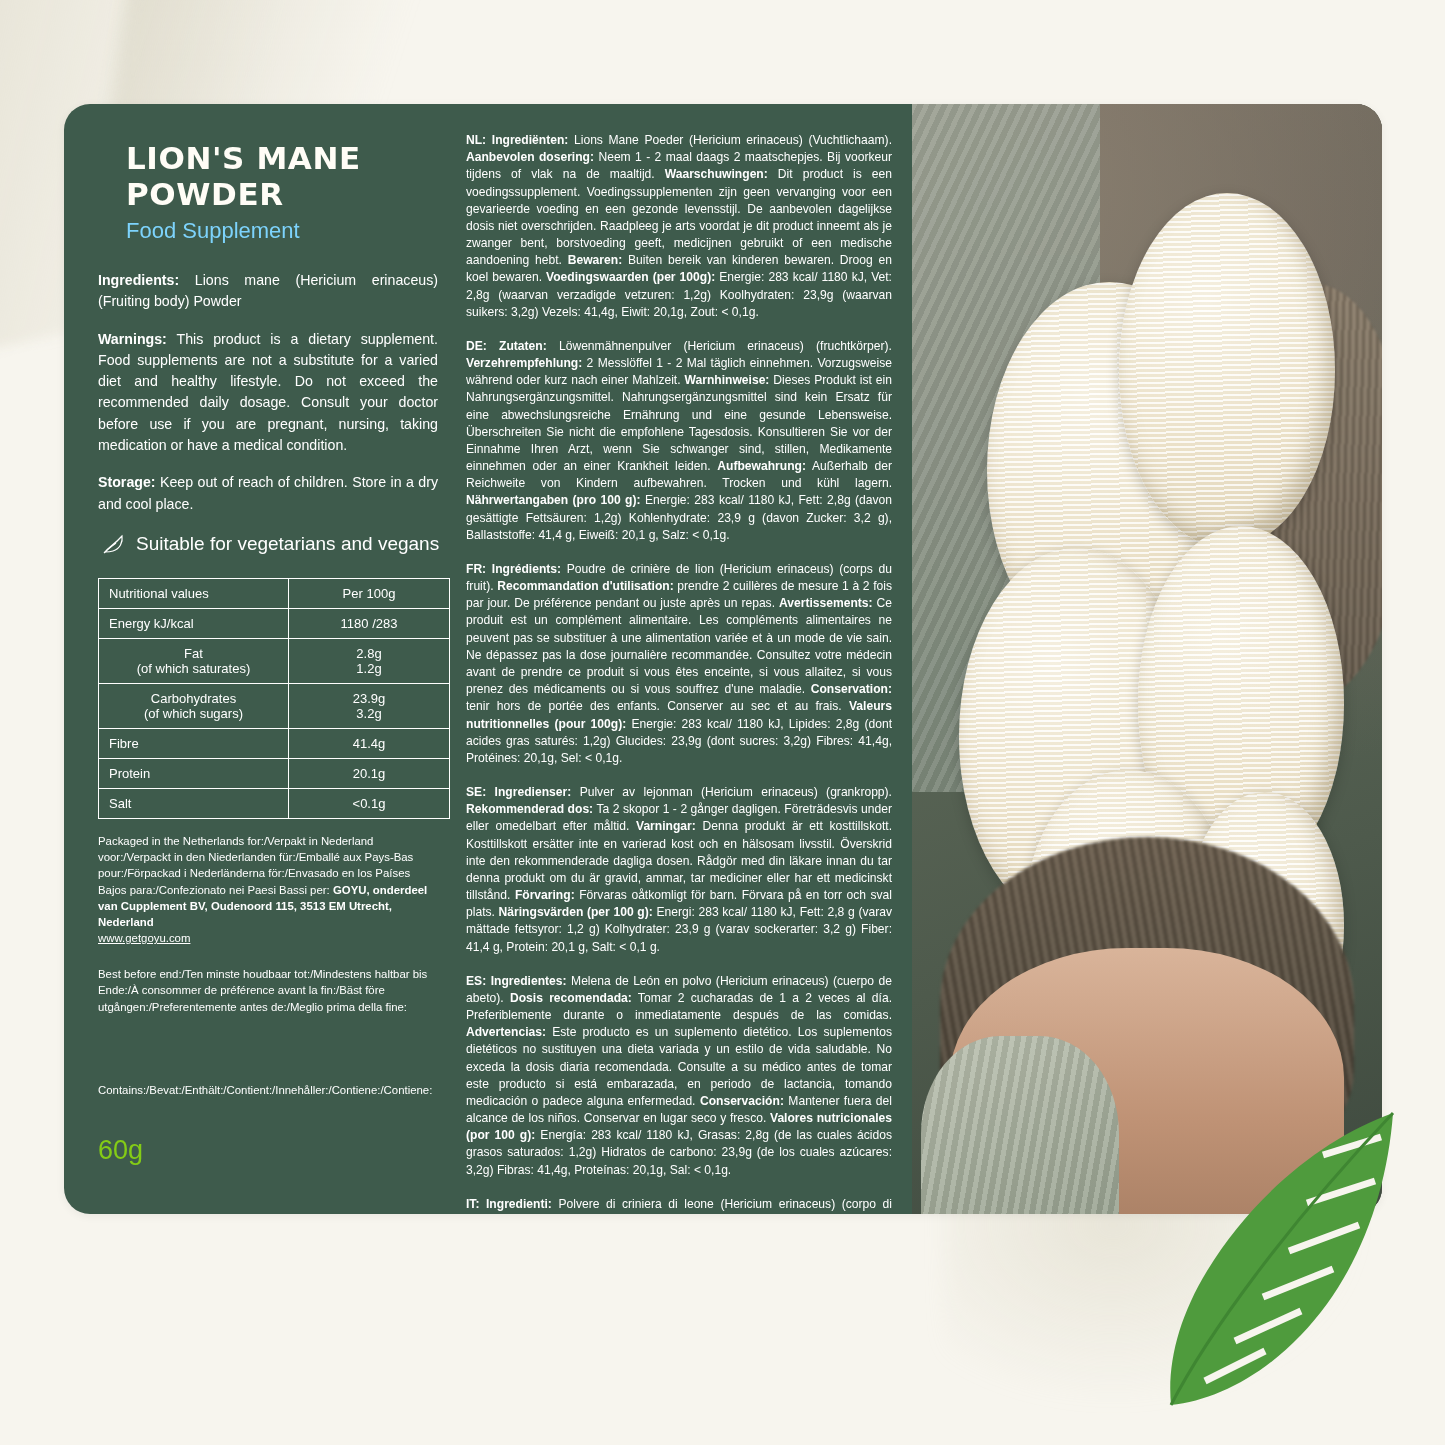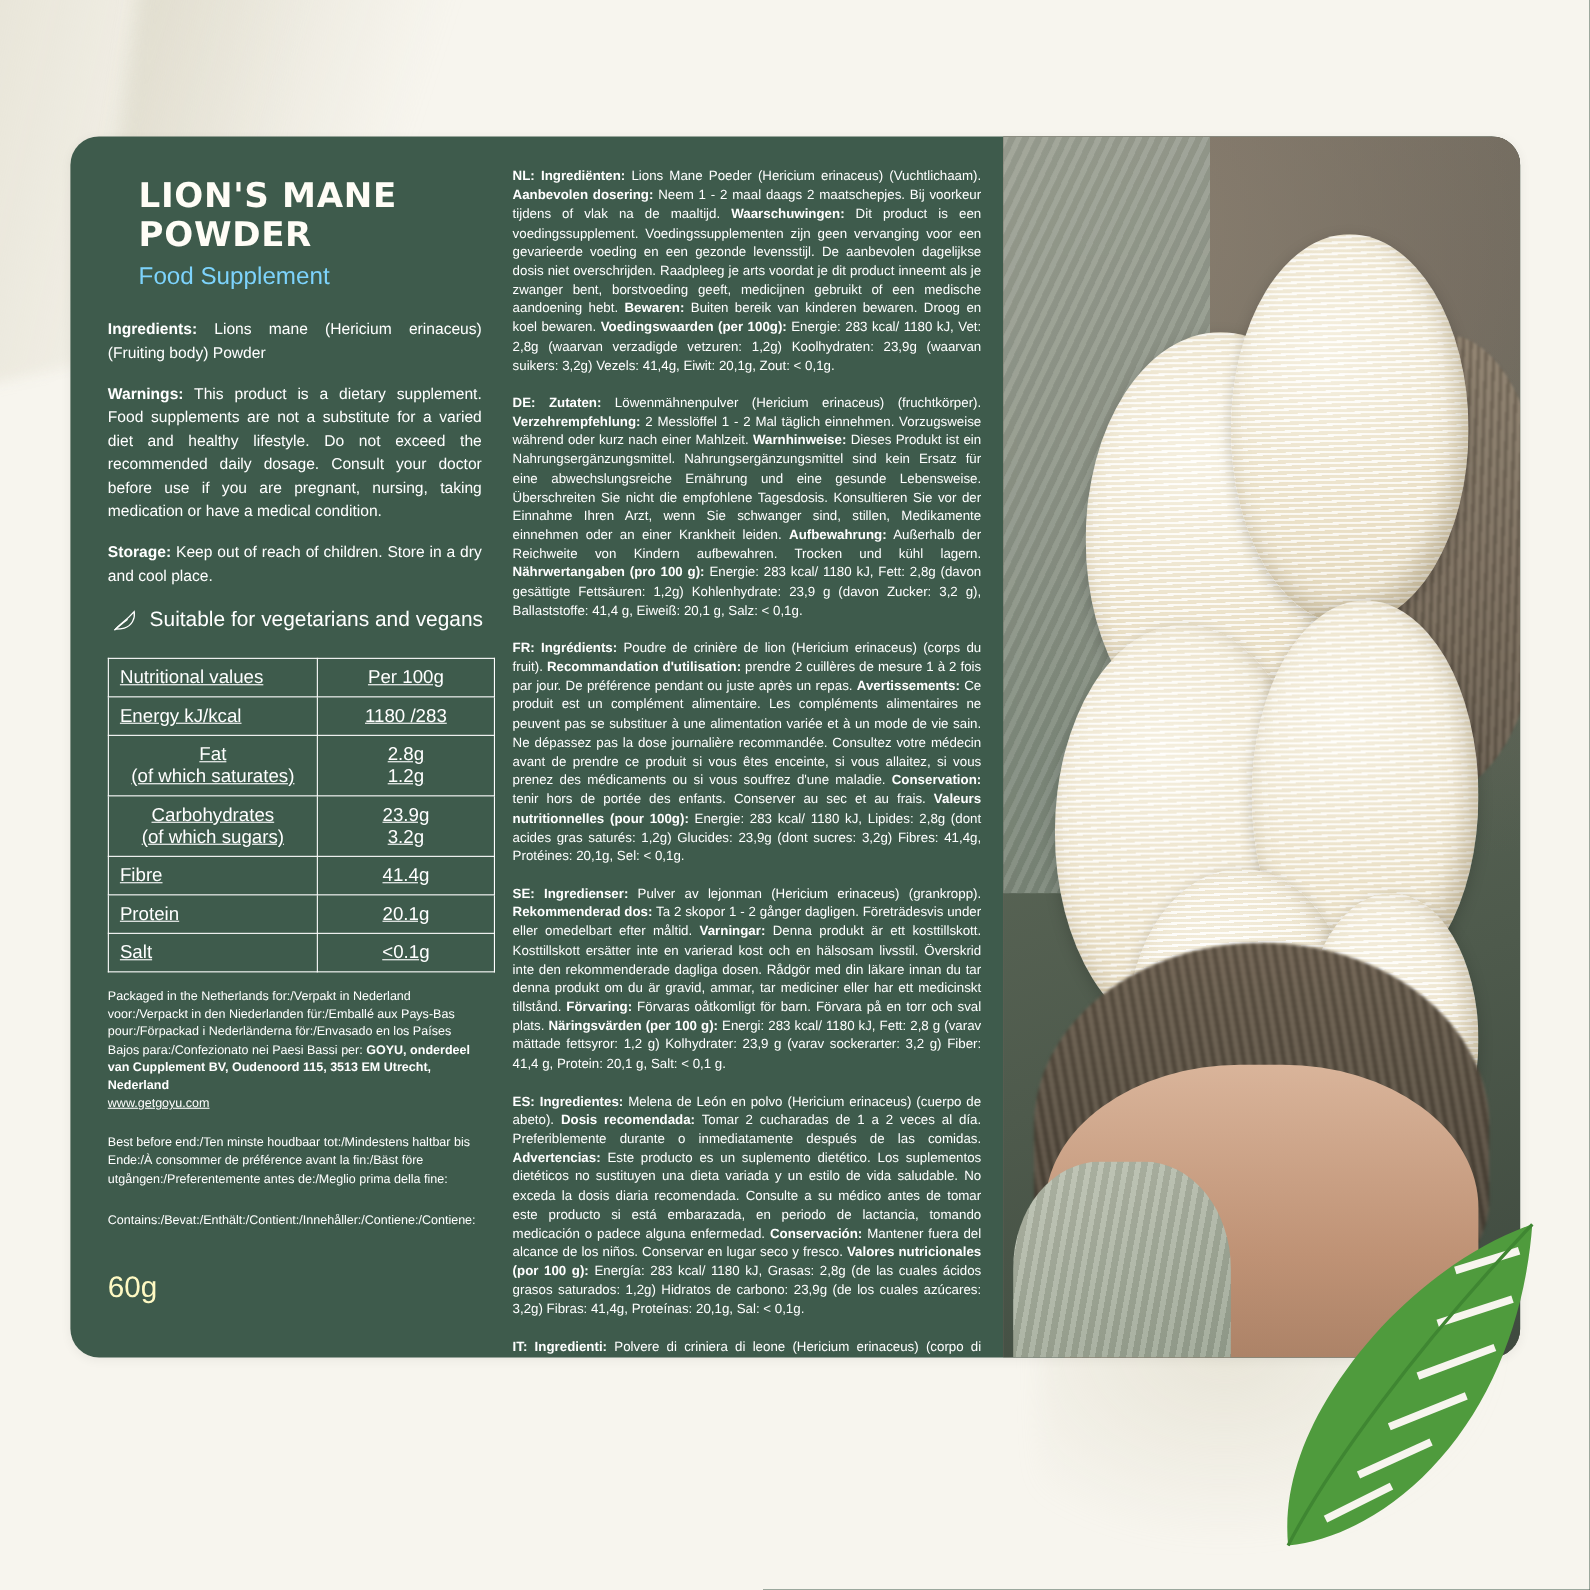--- a/index.html
+++ b/index.html
@@ -35,21 +35,21 @@
     position: absolute;
     right: 80px; bottom: 40px;
     width: 420px; height: 300px;
     background: radial-gradient(ellipse at 40% 40%, rgba(220,216,198,0.55) 0%, rgba(220,216,198,0) 70%);
     filter: blur(10px);
   }
 
   .label-card {
     position: absolute;
     left: 64px;
-    top: 124px;
+    top: 104px;
     width: 1318px;
     height: 1110px;
     background: #3e5b4c;
     border-radius: 26px;
     overflow: hidden;
     display: flex;
     box-shadow: 0 2px 10px rgba(0,0,0,0.06);
   }
 
   .col-left {
@@ -104,22 +104,21 @@
   }
   .veg-icon {
     width: 24px; height: 22px;
     display: inline-block;
   }
 
   table.nutri {
     border-collapse: collapse;
     width: 352px;
     margin-top: 23px;
-    font-size: 17px;
-    text-decoration: underline;
+    font-size: 13px;
   }
   table.nutri td, table.nutri th {
     border: 1px solid #ffffff;
     padding: 7px 10px;
     color: #ffffff;
     font-weight: normal;
     text-align: left;
     vertical-align: top;
   }
   table.nutri th { font-weight: normal; }
@@ -147,21 +146,21 @@
     left: 34px;
     bottom: 118px;
     font-size: 11.4px;
     color: #ffffff;
   }
   .weight {
     position: absolute;
     left: 34px;
     bottom: 48px;
     font-size: 27px;
-    color: #fef9c3;
+    color: #84cc16;
   }
 
   .lang-block {
     font-size: 12.1px;
     line-height: 1.42;
     text-align: justify;
     margin-bottom: 17px;
     color: #ffffff;
   }
   .lang-block b { font-weight: bold; }

